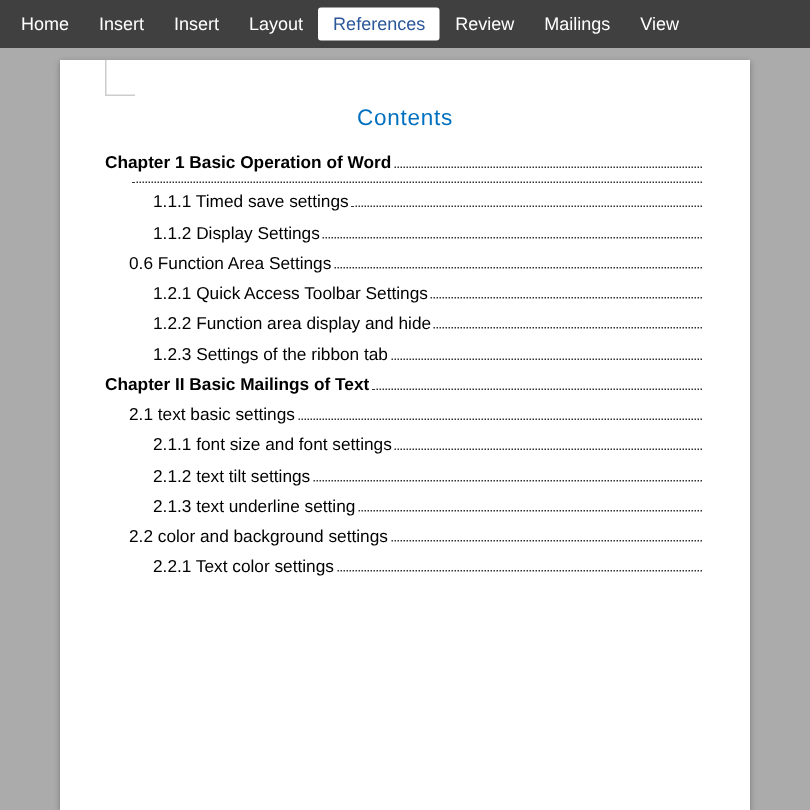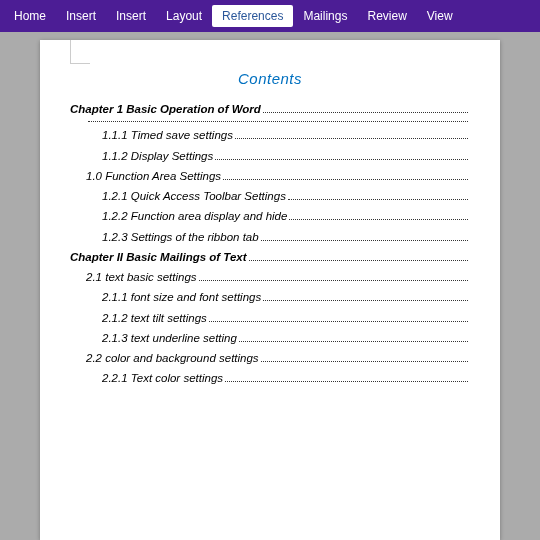--- a/index.html
+++ b/index.html
@@ -14,21 +14,21 @@
       overflow: hidden;
       font-family: 'Segoe UI', Arial, sans-serif;
       font-size: 12px;
       background: #fff;
     }
 
     
     .menu-bar {
       display: flex;
       align-items: center;
-      background: #4c1d95;
+      background: #404040;
       height: 32px;
       padding: 0 4px;
     }
 
     .menu-item {
       color: #fff;
       padding: 4px 10px;
       font-size: 12px;
       cursor: pointer;
       border-radius: 2px;
@@ -51,21 +51,20 @@
       overflow: hidden;
     }
 
     .page {
       background: #fff;
       width: 460px;
       min-height: 500px;
       padding: 20px 30px 20px 30px;
       box-shadow: 0 1px 4px rgba(0,0,0,0.3);
       position: relative;
-      font-style: italic;
     }
 
     
     .page::before {
       content: '';
       position: absolute;
       top: 0;
       right: 0;
       width: 0;
       height: 0;
@@ -129,22 +128,22 @@
   </style>
 </head>
 <body>
 
 <div class="menu-bar">
 <div class="menu-item">Home</div>
     <div class="menu-item">Insert</div>
     <div class="menu-item">Insert</div>
     <div class="menu-item">Layout</div>
     <div class="menu-item active">References</div>
+    <div class="menu-item">Review</div>
     <div class="menu-item">Mailings</div>
-    <div class="menu-item">Review</div>
     <div class="menu-item">View</div>
   </div>
 
 <div class="document-area">
   <div class="page">
     <div class="page-corner"></div>
     <div class="toc-title">Contents</div>
     <div id="toc-container">
 
     <div class="toc-entry level-0">
@@ -156,21 +155,21 @@
         </div>
         <div class="toc-entry level-2">
           <span class="toc-label">1.1.1 Timed save settings</span>
           <span class="toc-dots"></span>
         </div>
         <div class="toc-entry level-2">
           <span class="toc-label">1.1.2 Display Settings</span>
           <span class="toc-dots"></span>
         </div>
         <div class="toc-entry level-1">
-          <span class="toc-label">1.0 Function Area Settings</span>
+          <span class="toc-label">0.6 Function Area Settings</span>
           <span class="toc-dots"></span>
         </div>
         <div class="toc-entry level-2">
           <span class="toc-label">1.2.1 Quick Access Toolbar Settings</span>
           <span class="toc-dots"></span>
         </div>
         <div class="toc-entry level-2">
           <span class="toc-label">1.2.2 Function area display and hide</span>
           <span class="toc-dots"></span>
         </div>

